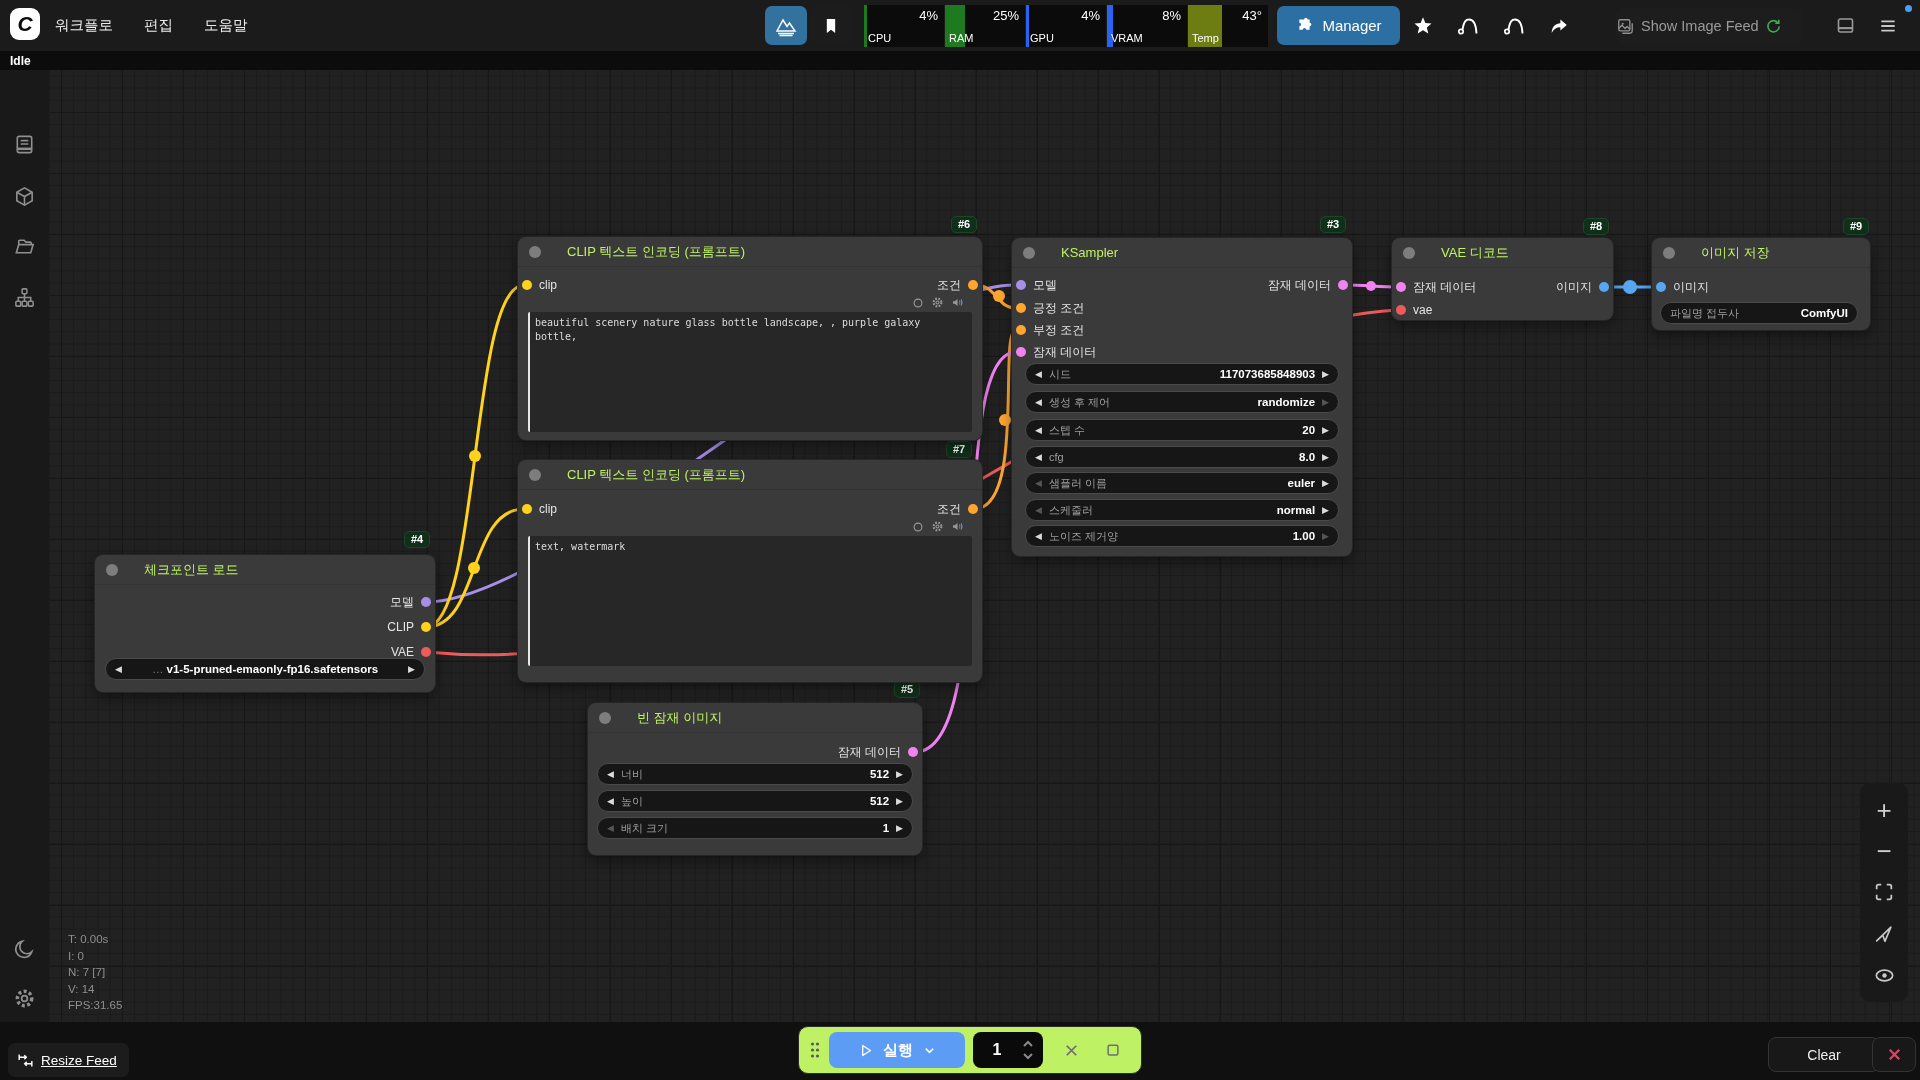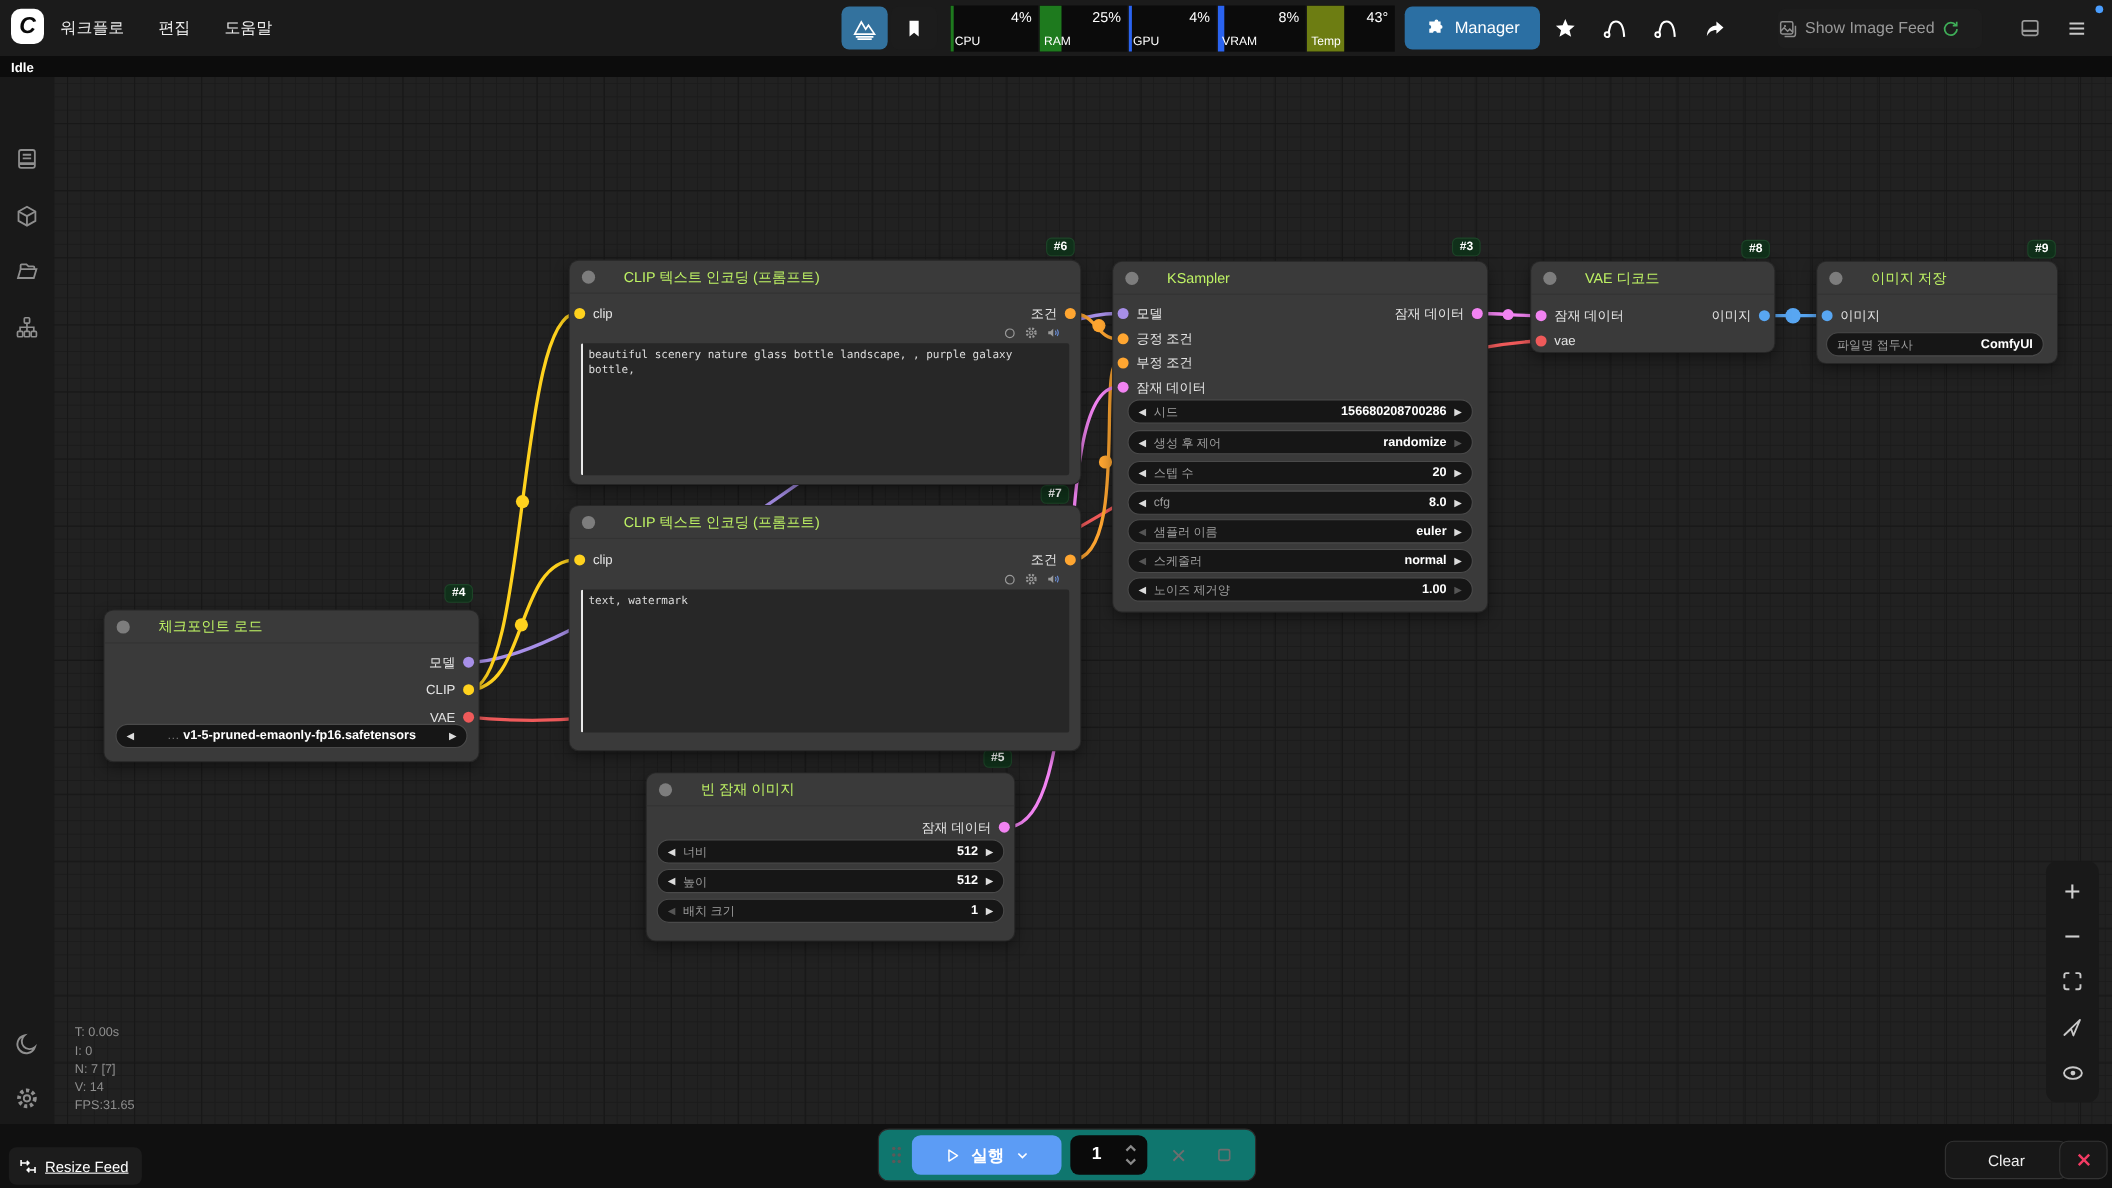--- a/index.html
+++ b/index.html
@@ -63,21 +63,21 @@
   .ta{position:absolute;background:#272727;border-left:2px solid #e8e8e8;border-radius:2px;
     font-family:"DejaVu Sans Mono",monospace;font-size:10px;color:#dcdcdc;padding:4px 5px;white-space:pre-wrap;line-height:1.35;}
   .wicons{position:absolute;display:flex;gap:7px;align-items:center;}
   .badge{position:absolute;z-index:3;background:#10301a;border:1px solid #1d4528;color:#fff;font-size:11px;font-weight:bold;
     padding:1px 6px 2px;border-radius:5px;}
   
   #stats{position:absolute;left:68px;top:931px;z-index:4;font-size:11.5px;color:#8f8f8f;line-height:16.5px;}
   #bottombar{position:absolute;left:0;top:1022px;width:1920px;height:58px;background:#101010;z-index:10;}
   #resize-feed{position:absolute;left:8px;top:21px;height:34px;padding:0 12px 0 8px;background:#1c1c1c;border-radius:7px;
     display:flex;align-items:center;gap:6px;color:#fff;font-size:13.5px;text-decoration:underline;}
-  #queuebar{position:absolute;left:798px;top:4px;width:344px;height:48px;background:#0f766e;border:1px solid #2c2c2c;
+  #queuebar{position:absolute;left:798px;top:4px;width:344px;height:48px;background:#bef264;border:1px solid #2c2c2c;
     border-radius:10px;display:flex;align-items:center;padding:0 10px;gap:8px;}
   #run-btn{width:136px;height:36px;background:#5c9cf5;border-radius:8px;display:flex;align-items:center;
     justify-content:center;gap:9px;color:#fff;font-size:15px;font-weight:bold;}
   #count-box{width:70px;height:36px;background:#0a0a0a;border-radius:8px;display:flex;align-items:center;
     padding:0 8px 0 0;color:#fff;}
   #count-box .num{flex:1;text-align:center;font-size:16px;font-weight:bold;}
   .qicon{width:28px;height:28px;display:flex;align-items:center;justify-content:center;margin-left:6px;}
   #clear-btn{position:absolute;left:1768px;top:15px;width:112px;height:35px;background:#181818;border:1px solid #343434;
     border-radius:8px;display:flex;align-items:center;justify-content:center;color:#eee;font-size:14px;}
   #redx-btn{position:absolute;left:1872px;top:15px;width:44px;height:35px;background:#181818;border:1px solid #343434;
@@ -221,21 +221,21 @@
       <span class="dot in c-cond"></span>
       <span class="pin-lbl">부정 조건</span>
     </div>
     <div class="prow" style="top:104px">
       <span class="dot in c-latent"></span>
       <span class="pin-lbl">잠재 데이터</span>
     </div>
     <div class="wrow" style="left:13px;top:125px;width:314px">
       <span class="warr">◀</span>
       <span class="wlbl">시드</span>
-      <span class="wval">156680208700286</span>
+      <span class="wval">117073685848903</span>
       <span class="warr">▶</span>
     </div>
     <div class="wrow" style="left:13px;top:153px;width:314px">
       <span class="warr">◀</span>
       <span class="wlbl">생성 후 제어</span>
       <span class="wval">randomize</span>
       <span class="warr dim">▶</span>
     </div>
     <div class="wrow" style="left:13px;top:181px;width:314px">
       <span class="warr">◀</span>

